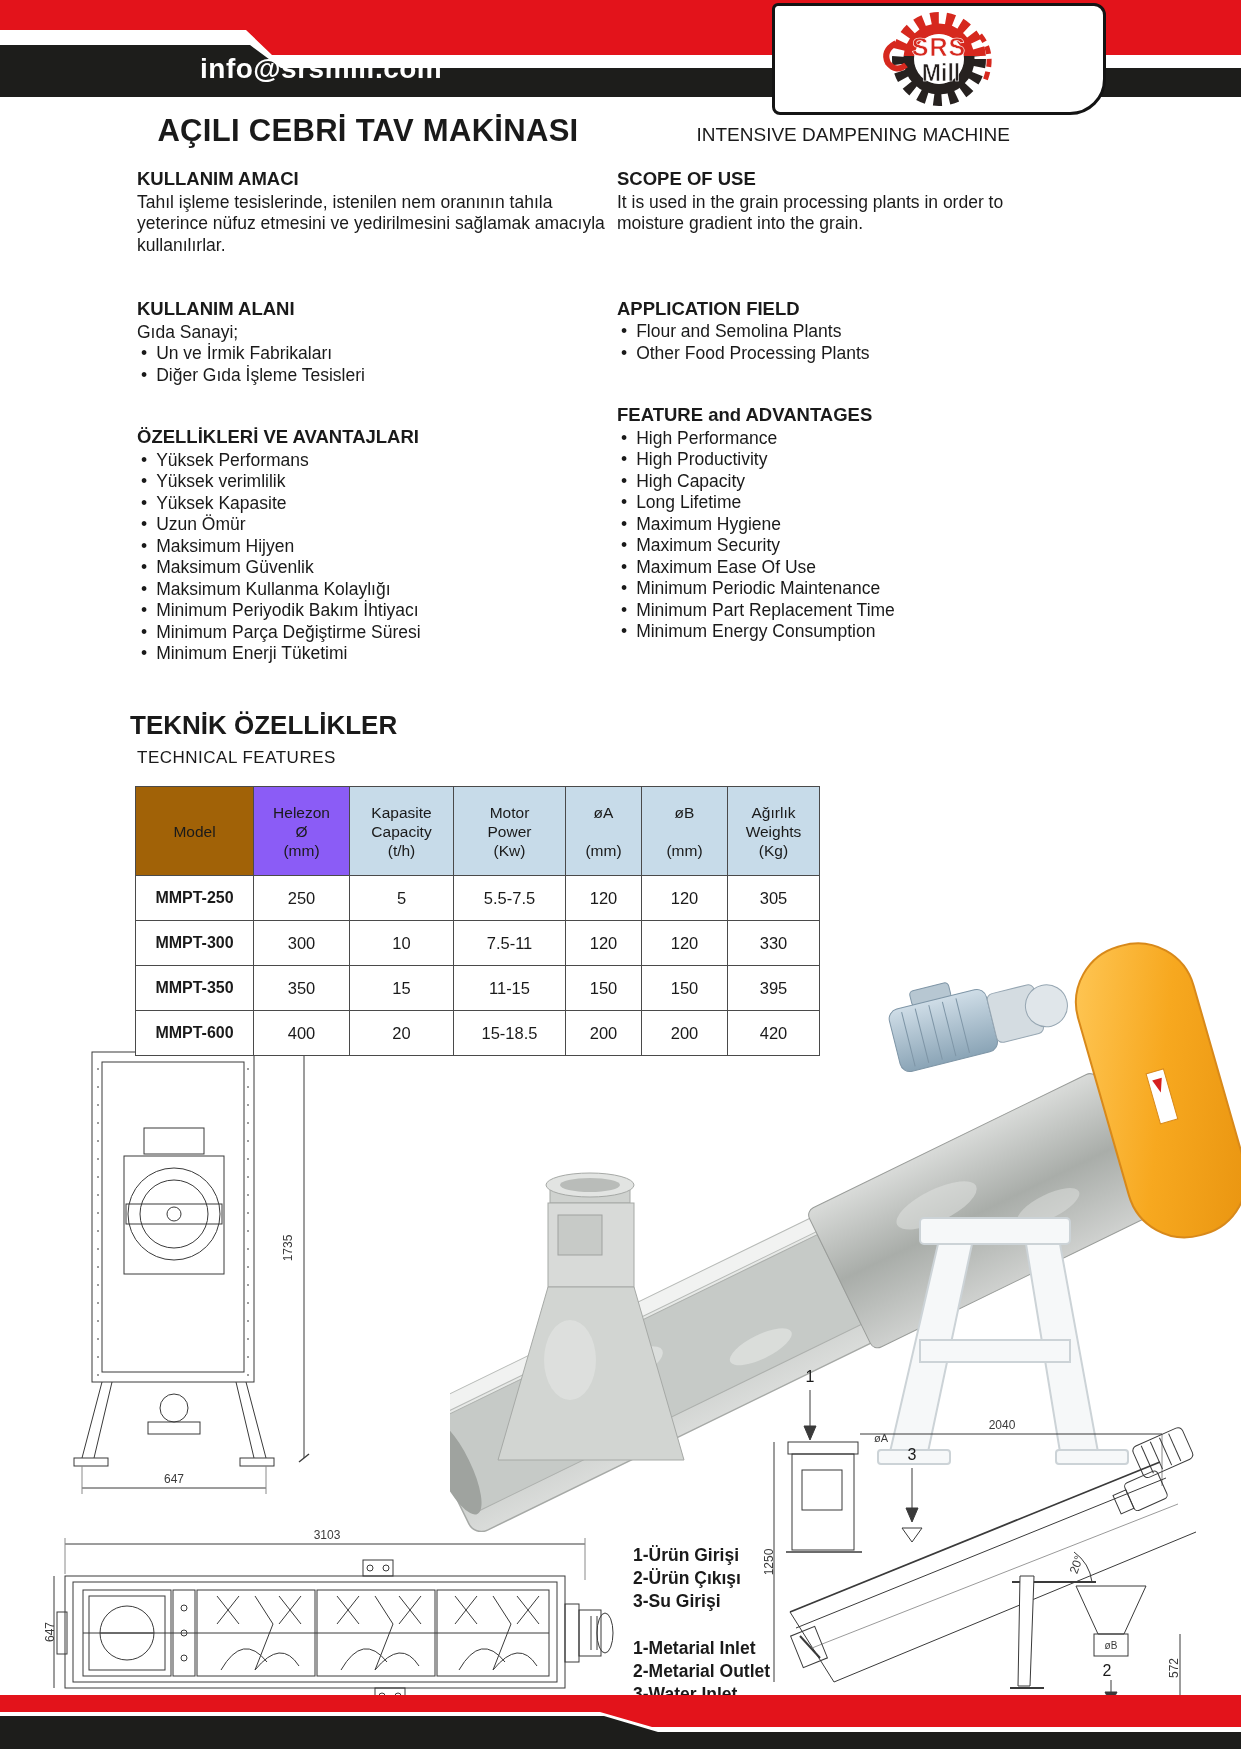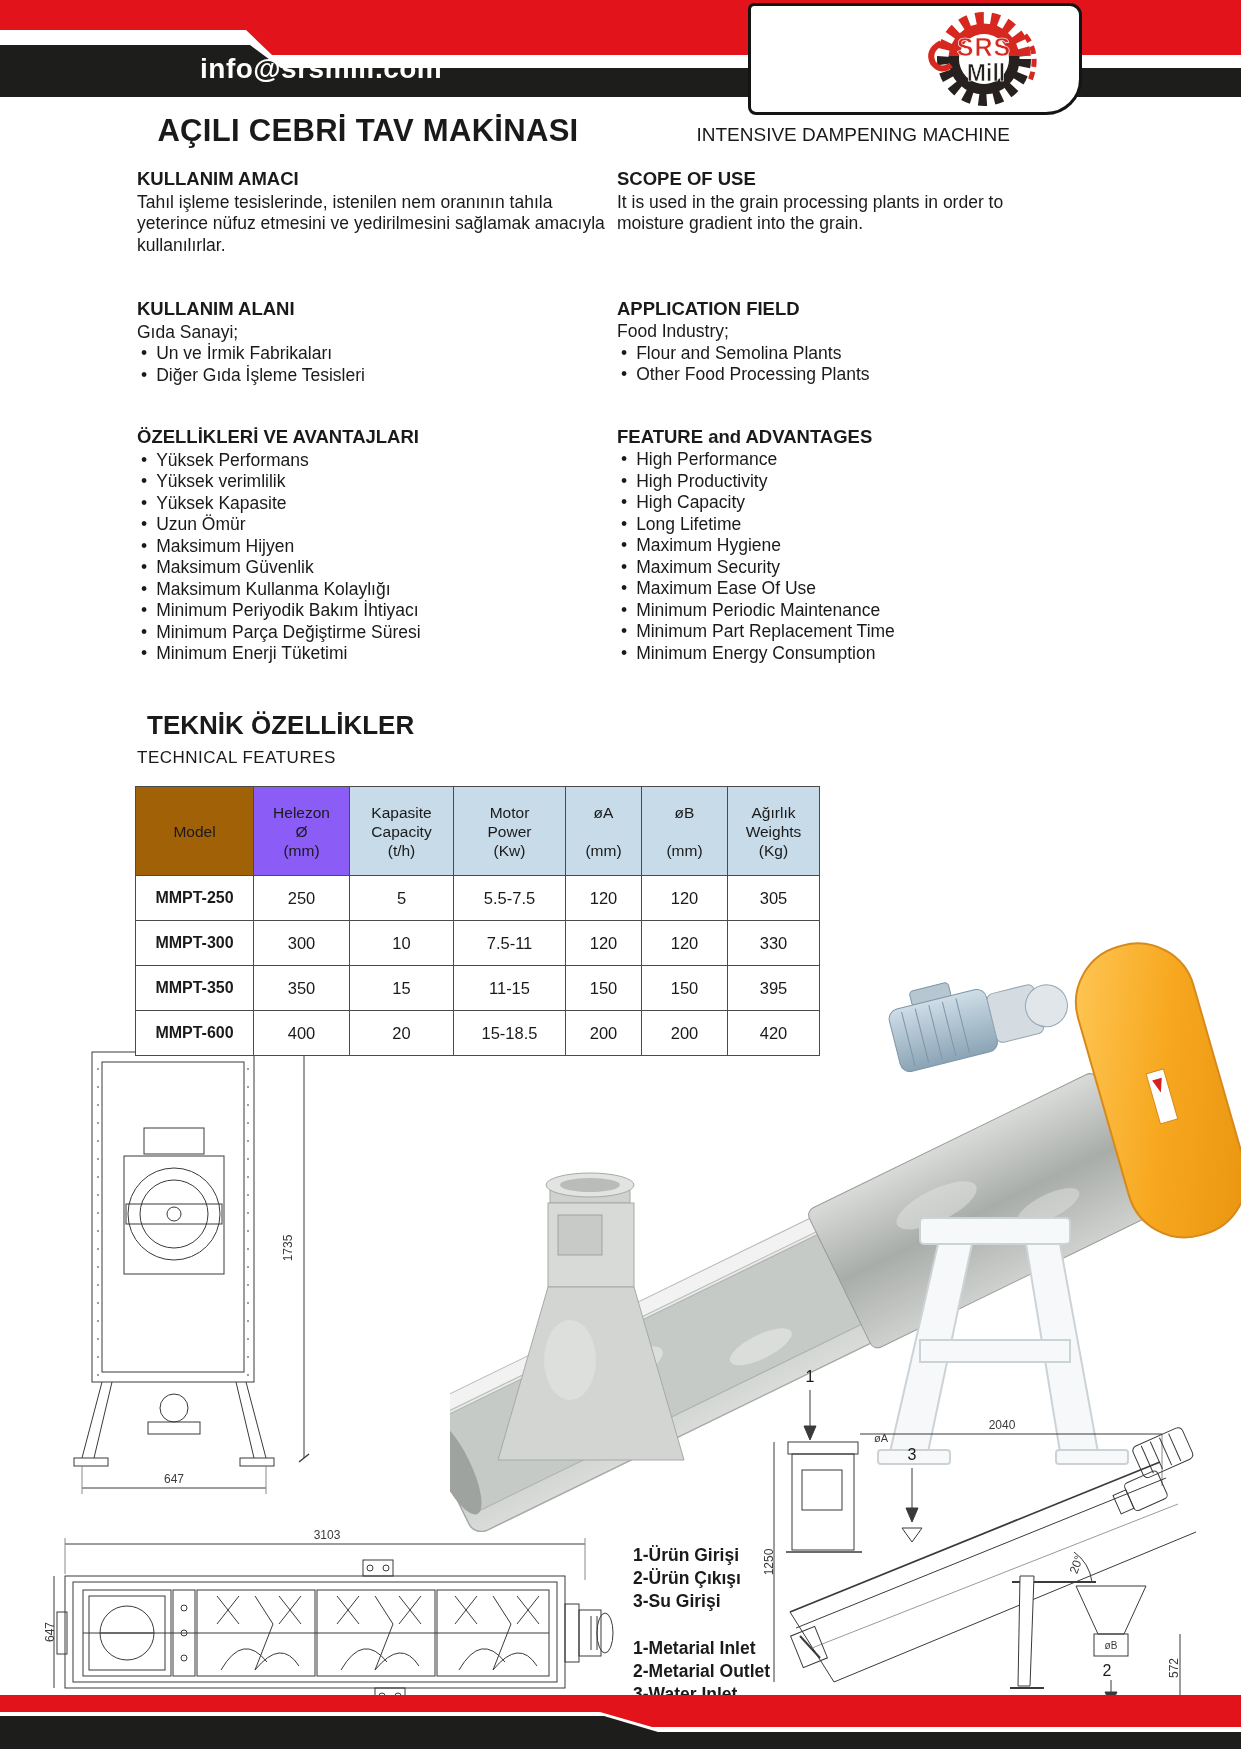--- a/index.html
+++ b/index.html
@@ -6,23 +6,23 @@
   .page{position:relative;width:1241px;height:1754px;background:#fff;margin:0 auto;
         font-family:"Liberation Sans",sans-serif;color:#1a1a1a;overflow:hidden;}
 
   
   .hdr-red{position:absolute;left:0;top:0;width:1241px;height:97px;background:#e3131b;
            clip-path:polygon(0 0,1241px 0,1241px 55px,272px 55px,246px 30px,0 30px);z-index:1;}
   .hdr-black{position:absolute;left:0;top:0;width:1241px;height:97px;background:#1d1d1b;
            clip-path:polygon(0 45px,250px 45px,281px 68px,1241px 68px,1241px 97px,0 97px);z-index:1;}
   .hdr-email{position:absolute;left:200px;top:53px;font-size:28px;font-weight:bold;color:#fff;
            letter-spacing:.5px;z-index:2;}
-  .logo-box{position:absolute;left:748px;top:3px;width:328px;height:106px;background:#fff;
+  .logo-box{position:absolute;left:772px;top:3px;width:328px;height:106px;background:#fff;
            border:3px solid #141414;border-radius:6px 12px 36px 8px;display:flex;align-items:center;
-           justify-content:flex-end;z-index:3;}
+           justify-content:center;z-index:3;}
 
   .ftr-red{position:absolute;left:0;top:1692px;width:1241px;height:62px;background:#e3131b;
            clip-path:polygon(0 3px,1241px 3px,1241px 35px,652px 35px,600px 20px,0 20px);z-index:4;}
   .ftr-black{position:absolute;left:0;top:1692px;width:1241px;height:62px;background:#1d1d1b;
            clip-path:polygon(0 24px,604px 24px,658px 40px,1241px 40px,1241px 57px,0 57px);z-index:4;}
 
   
   .title-tr{position:absolute;left:128px;top:113px;width:480px;text-align:center;
             font-size:31px;font-weight:bold;letter-spacing:.3px;}
   .title-en{position:absolute;left:622px;top:124px;width:388px;text-align:right;font-size:19px;}
@@ -32,21 +32,21 @@
   .col-tr{left:137px;width:478px;}
   .col-en{left:617px;width:450px;}
   .h3d{font-weight:bold;font-size:18.5px;margin:16px 0 2px 0;}
   .para{margin:0;}
   .gap26{height:26px;} .gap47{height:47px;} .gap24{height:24px;}
   .intro{margin:0;}
   .bi{display:flex;margin:0;}
   .bi::before{content:"•";margin:0 9px 0 4px;}
 
   
-  .tech-tr{position:absolute;left:147px;top:710px;font-size:26px;font-weight:bold;}
+  .tech-tr{position:absolute;left:130px;top:710px;font-size:26px;font-weight:bold;}
   .tech-en{position:absolute;left:137px;top:748px;font-size:17px;letter-spacing:.5px;}
 
   table.spec{position:absolute;left:135px;top:786px;width:684px;border-collapse:collapse;
              table-layout:fixed;background:#fff;z-index:2;}
   table.spec th,table.spec td{border:1px solid #4a4a4a;text-align:center;vertical-align:middle;padding:0;}
   table.spec thead th{height:88px;font-weight:normal;font-size:15.5px;line-height:19px;white-space:pre-line;}
   table.spec tbody td{height:44px;font-size:16.5px;}
   table.spec tbody td.model{font-weight:bold;font-size:16px;}
 
   
@@ -120,21 +120,20 @@
     <div class="bi">Minimum Periyodik Bakım İhtiyacı</div>
     <div class="bi">Minimum Parça Değiştirme Süresi</div>
     <div class="bi">Minimum Enerji Tüketimi</div>
   </div>
 
   <div class="col col-en">
     <p class="h3d">SCOPE OF USE</p>
     <p class="para">It is used in the grain processing plants in order to moisture gradient into the grain.</p>
     <div class="gap47"></div>
     <p class="h3d">APPLICATION FIELD</p>
-    <p class="intro">Food Industry;</p>
     <div class="bi">Flour and Semolina Plants</div>
     <div class="bi">Other Food Processing Plants</div>
     <div class="gap24"></div>
     <p class="h3d">FEATURE and ADVANTAGES</p>
     <div class="bi">High Performance</div>
     <div class="bi">High Productivity</div>
     <div class="bi">High Capacity</div>
     <div class="bi">Long Lifetime</div>
     <div class="bi">Maximum Hygiene</div>
     <div class="bi">Maximum Security</div>

